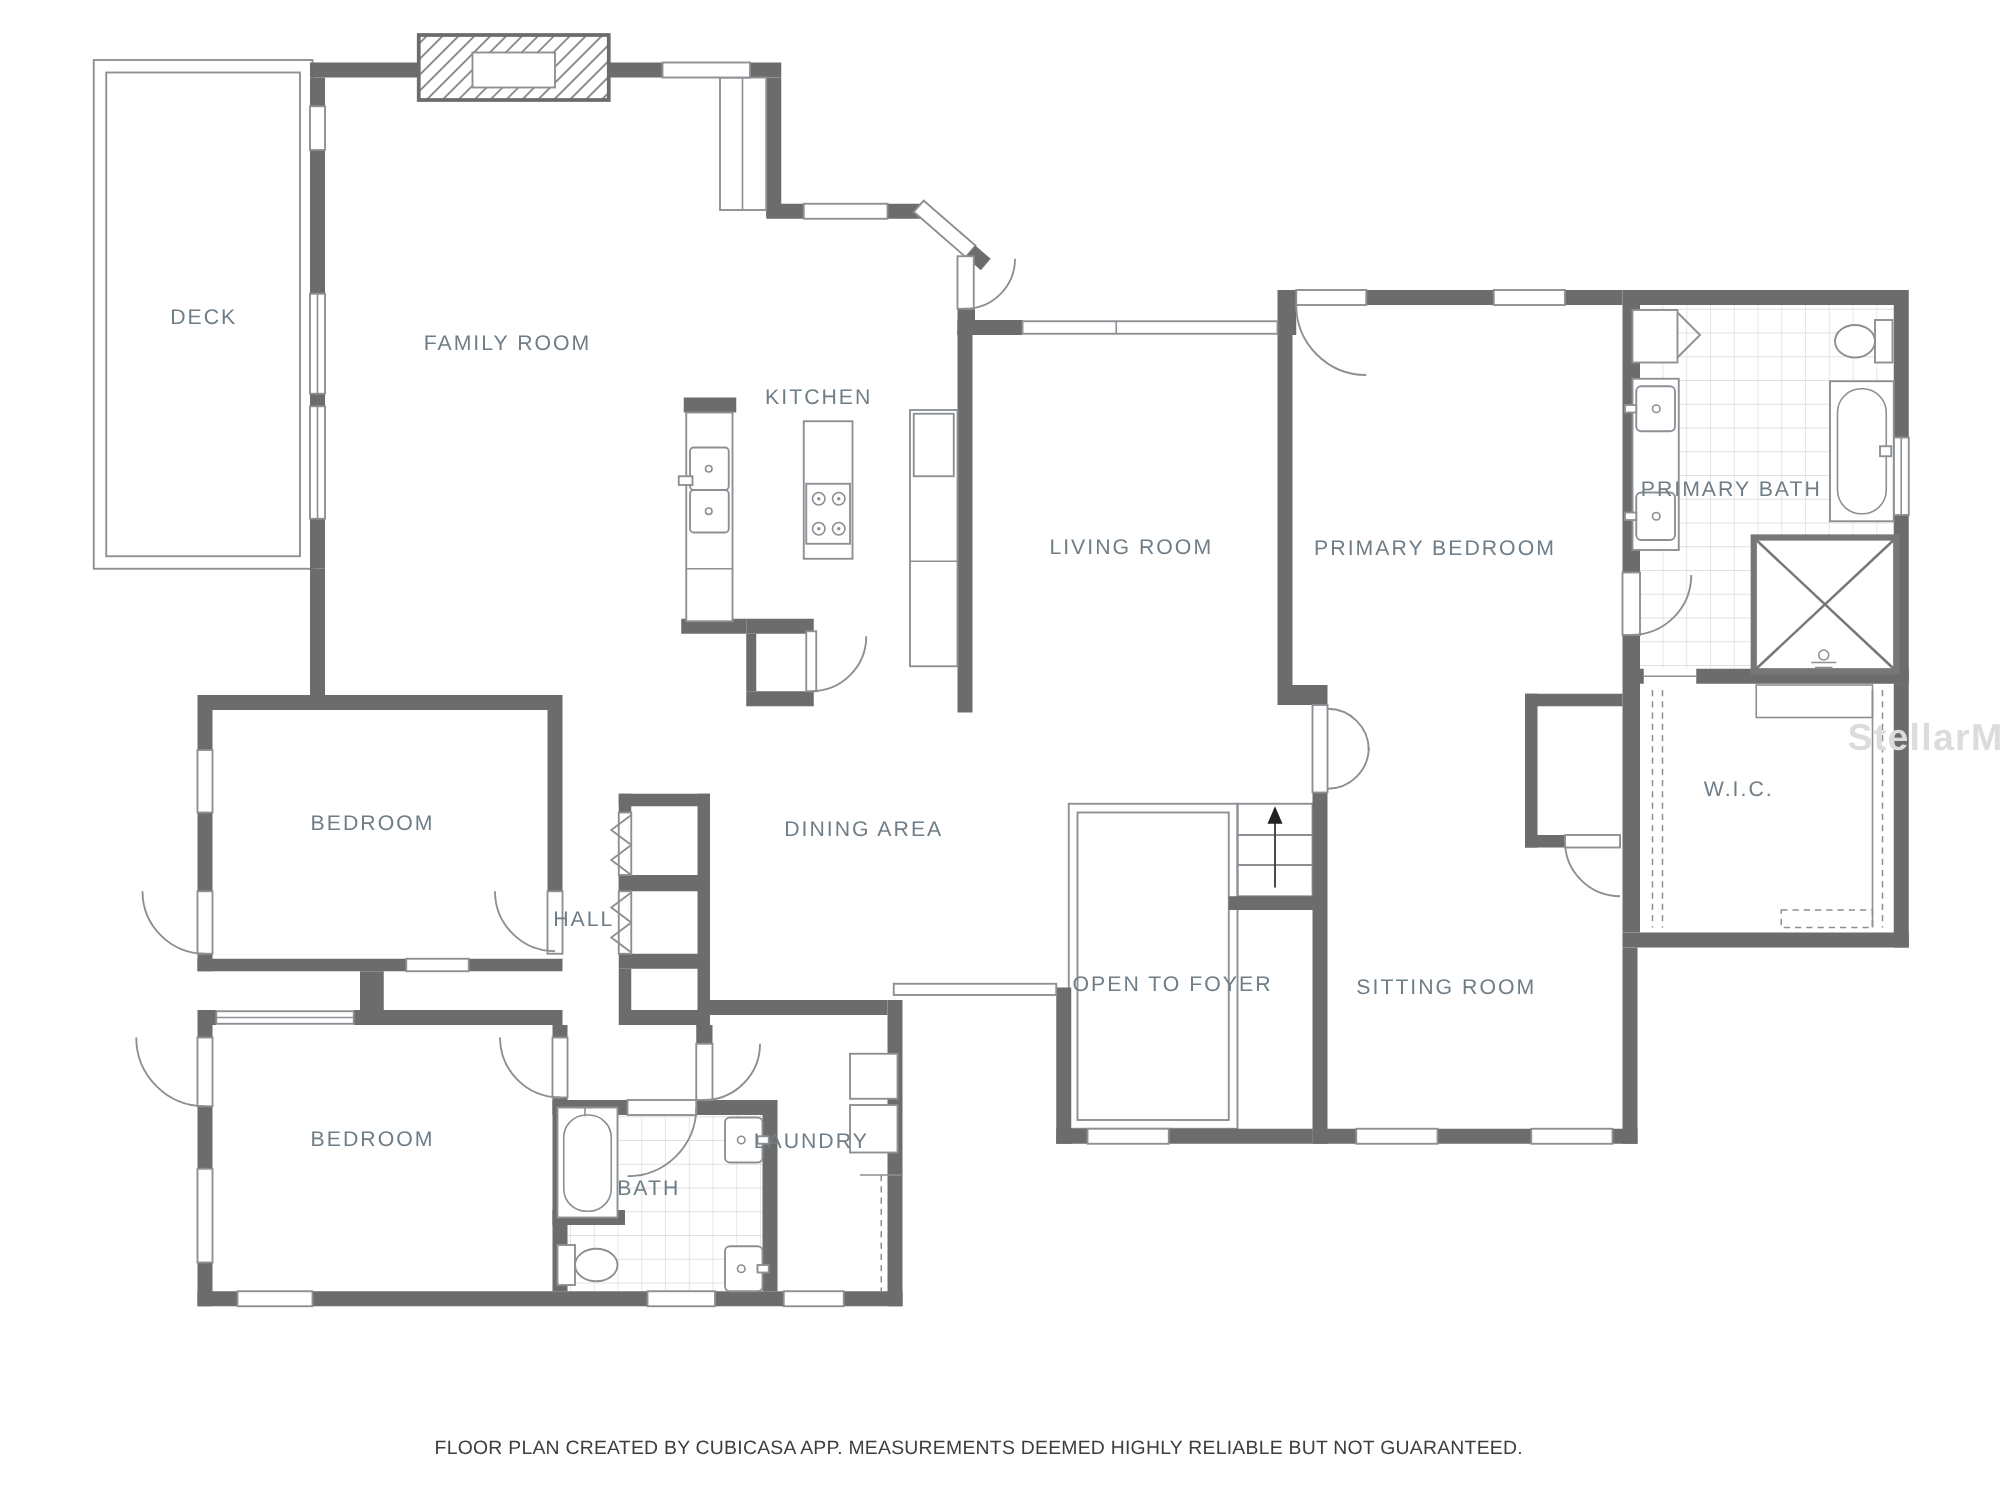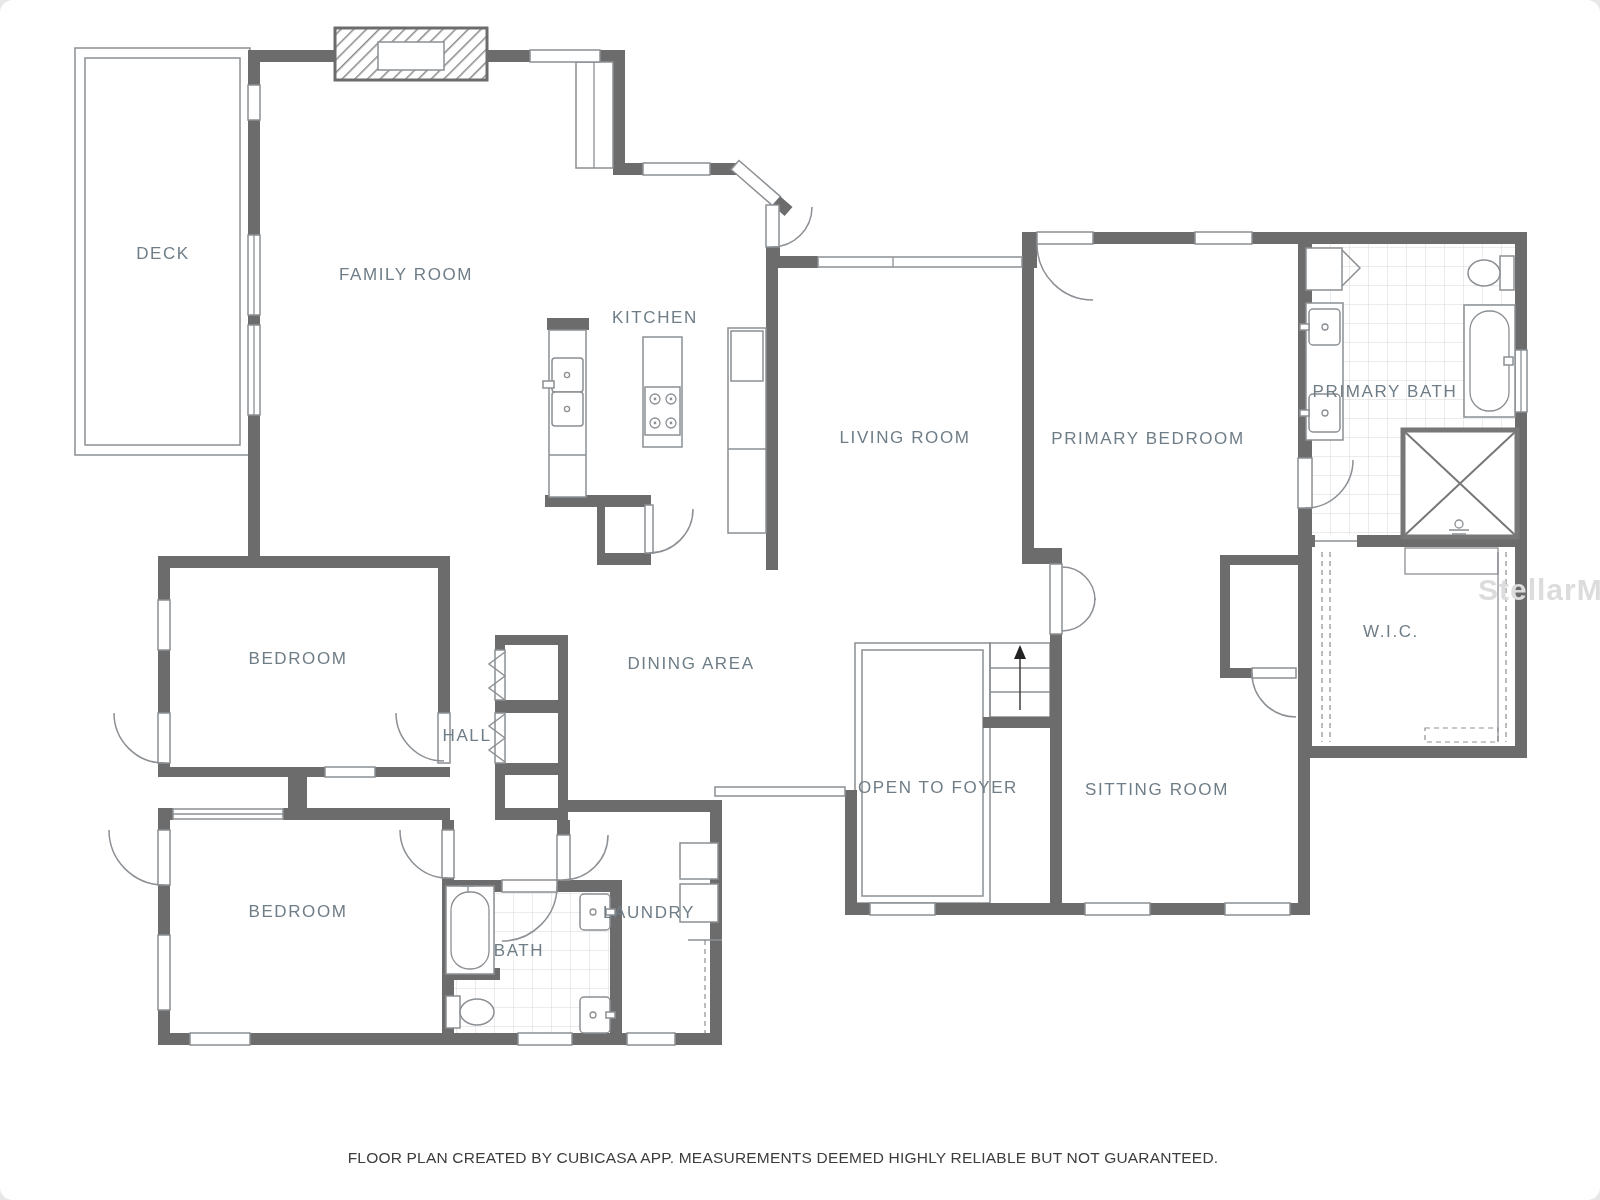--- a/index.html
+++ b/index.html
@@ -1,21 +1,21 @@
 <!DOCTYPE html>
 <html style="--wall: #6c6c6c; --thin: #8c9094; --label: #6f7d87; --tile: #d8d8d8; --footer: #3d3d3d; --watermark: #dcdcdc; --paper: #ffffff;"><head>
 <meta charset="utf-8">
 <style>
   :root{
     --wall:#6c6c6c; --thin:#8c9094; --label:#6f7d87; --tile:#d8d8d8;
     --footer:#3d3d3d; --watermark:#dcdcdc; --paper:#ffffff;
   }
   html,body{margin:0;padding:0;background:#e8e8e8;}
   .page{width:1600px;height:1200px;background:var(--paper);position:relative;margin:0 auto;
-        font-family:"Liberation Sans", sans-serif;border-radius:13px;}
+        font-family:"Liberation Sans", sans-serif;}
   svg{display:block}
   .wall{fill:var(--wall);stroke:none}
   .win{fill:#fff;stroke:var(--thin);stroke-width:1.5}
   .leaf{fill:#fff;stroke:var(--thin);stroke-width:1.5}
   .arc{fill:none;stroke:var(--thin);stroke-width:1.5}
   .thinline{fill:none;stroke:var(--thin);stroke-width:1.5}
   .fixture{fill:#fff;stroke:var(--thin);stroke-width:1.5}
   .fixline{fill:none;stroke:var(--thin);stroke-width:1.3}
   .dash{fill:none;stroke:var(--thin);stroke-width:1.2;stroke-dasharray:5 4}
   .roomlabel{fill:var(--label);font-size:17px;letter-spacing:1.6px;text-anchor:middle;}

